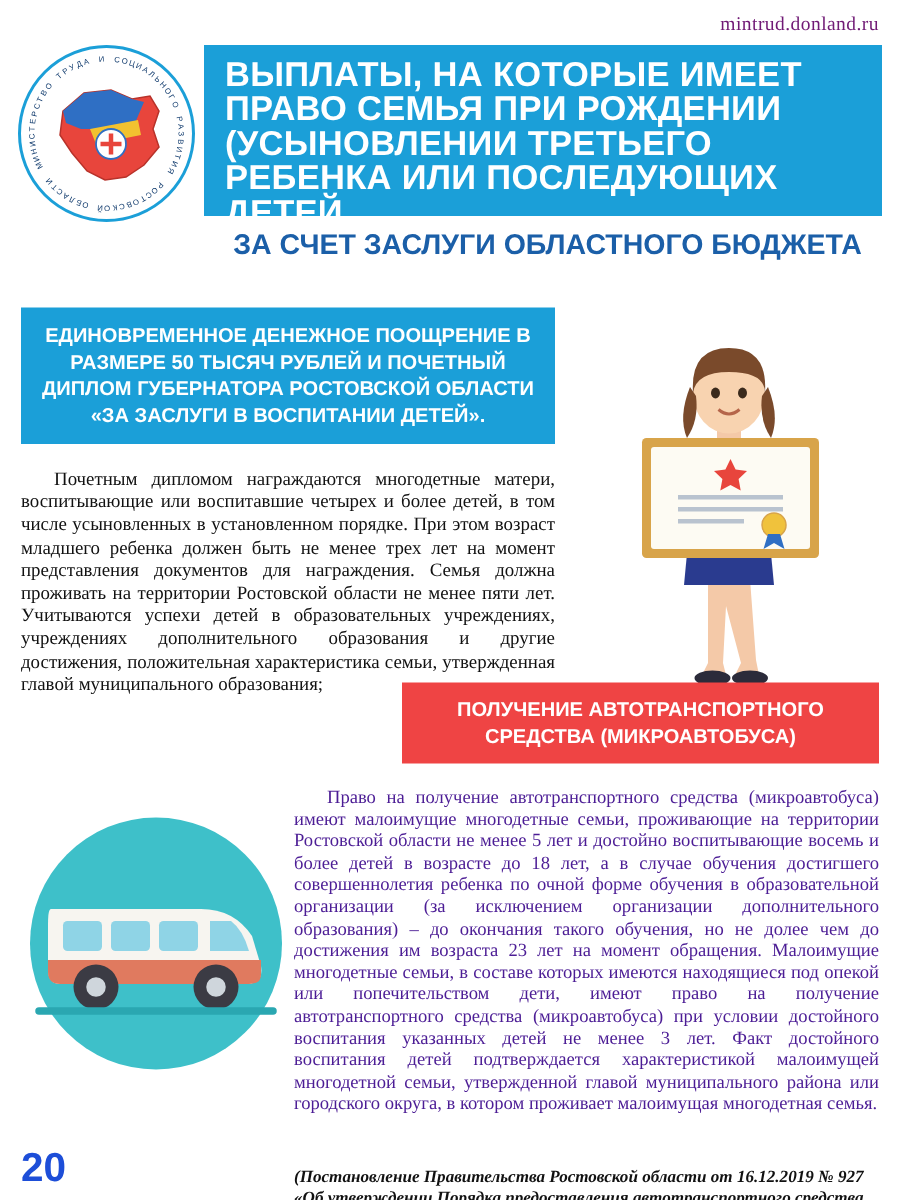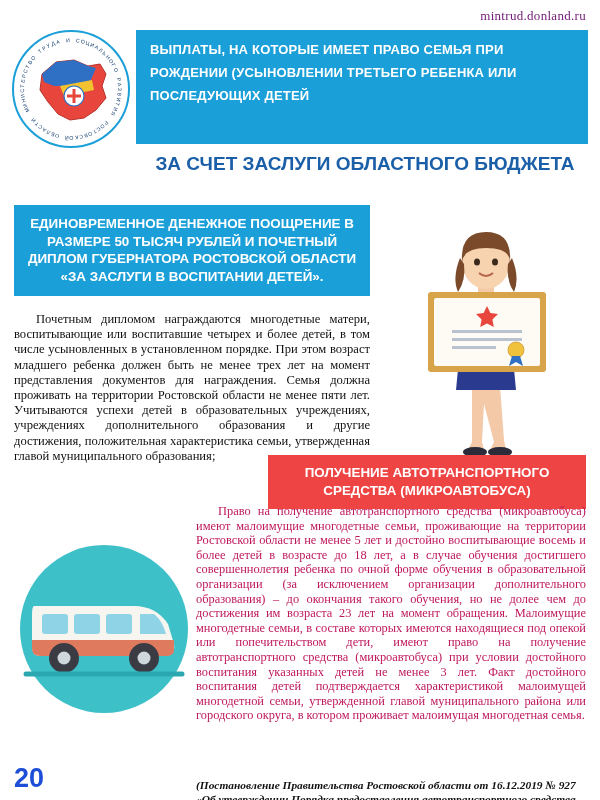--- a/index.html
+++ b/index.html
@@ -63,21 +63,21 @@
   .title-banner {
     position: absolute;
     left: 136px;
     top: 30px;
     width: 452px;
     height: 114px;
     background: #1b9fd8;
     color: #ffffff;
     font-family: "Liberation Sans", sans-serif;
     font-weight: bold;
-    font-size: 13px;
+    font-size: 23px;
     line-height: 23px;
     letter-spacing: 0.2px;
     padding: 8px 10px 8px 14px;
   }
 
   
   .subtitle {
     position: absolute;
     left: 150px;
     top: 152px;
@@ -132,27 +132,27 @@
     font-size: 13.4px;
     line-height: 17.5px;
     text-align: center;
     padding: 9px 8px 10px 8px;
   }
 
   
   .para-2 {
     position: absolute;
     left: 196px;
-    top: 504px;
+    top: 524px;
     width: 390px;
     font-size: 12.4px;
     line-height: 14.6px;
     text-align: justify;
     text-indent: 22px;
-    color: #be185d;
+    color: #4c1d95;
   }
   .para-note {
     position: absolute;
     left: 196px;
     top: 779px;
     width: 390px;
     font-size: 11.4px;
     line-height: 13.6px;
     text-align: left;
     font-style: italic;

